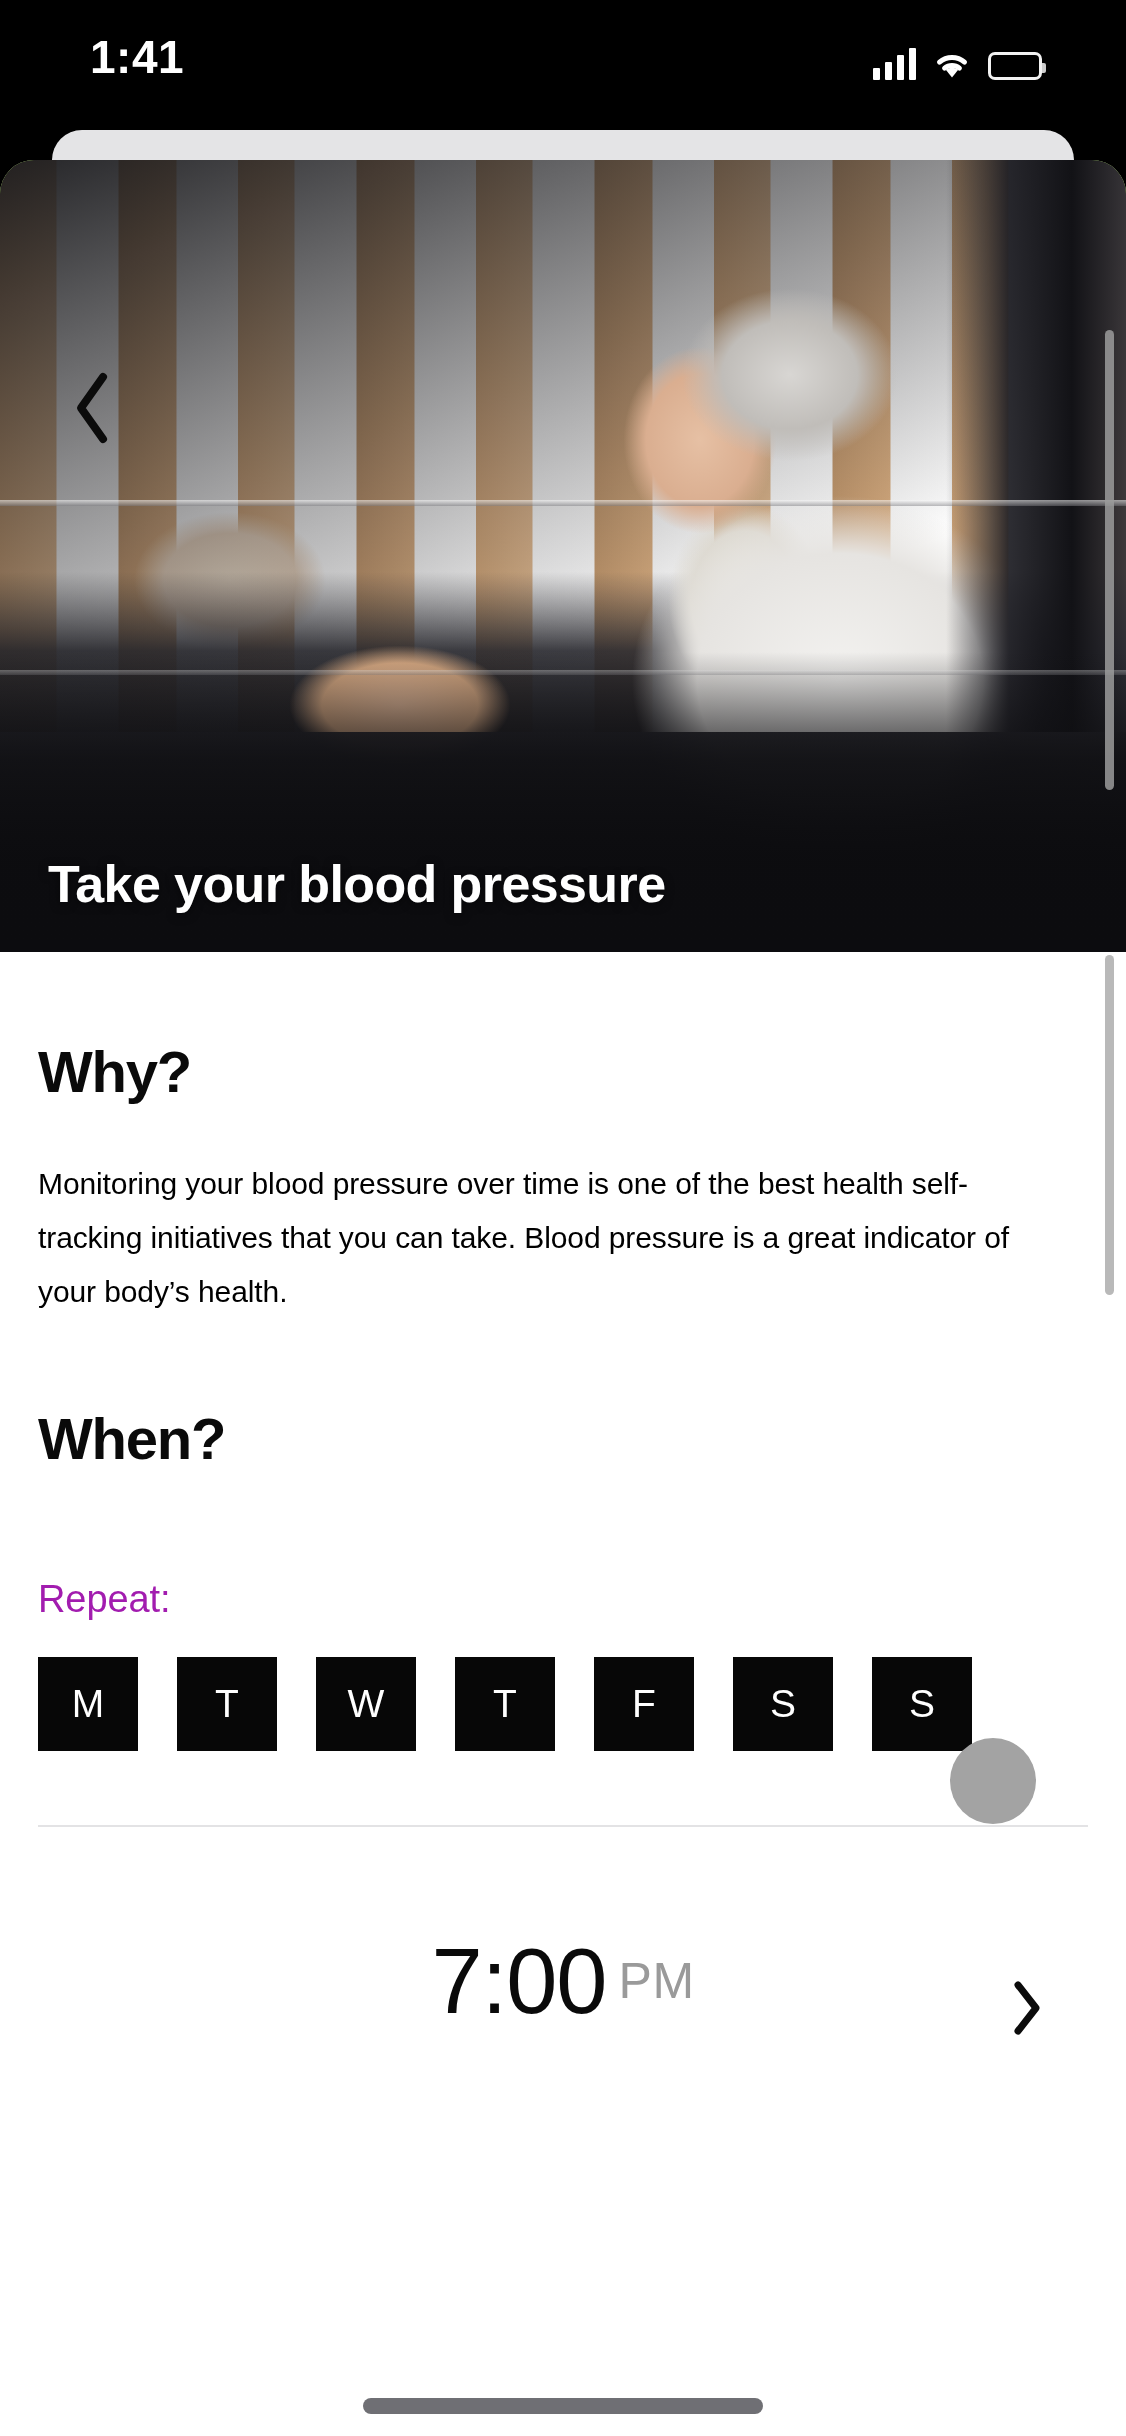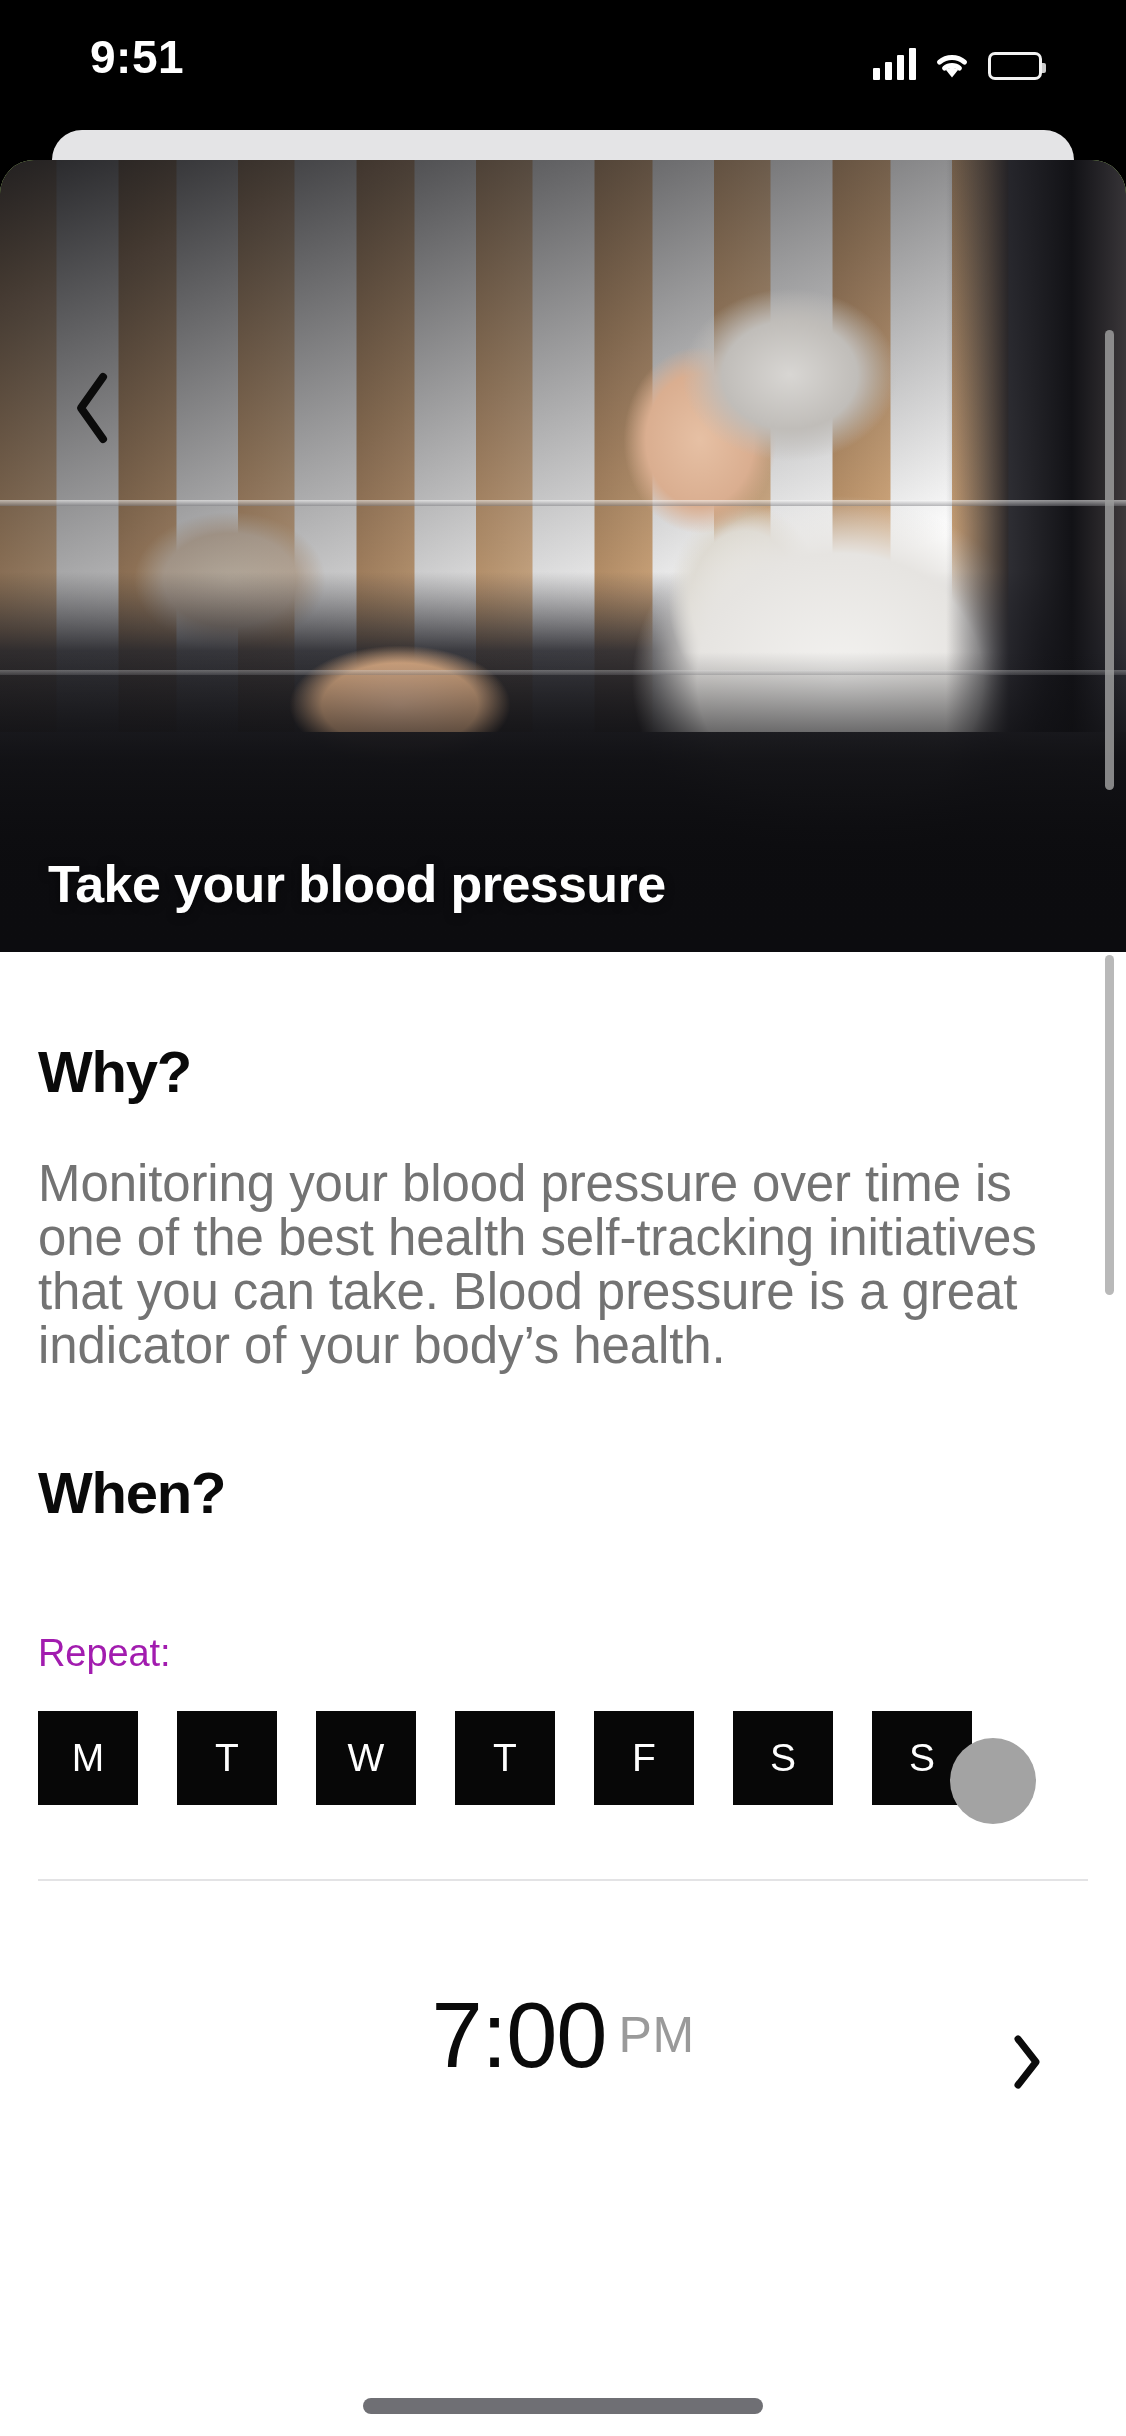--- a/index.html
+++ b/index.html
@@ -206,23 +206,23 @@
     position: relative;
   }
   .section-heading {
     font-size: 58px;
     font-weight: bold;
     color: #0a0a0a;
     letter-spacing: -1.2px;
     margin-top: 86px;
   }
   .body-text {
-    font-size: 51px;
+    font-size: 30px;
     line-height: 54px;
-    color: #737373;
+    color: #000000;
     margin-top: 52px;
     letter-spacing: -0.1px;
     max-width: 1010px;
   }
 
   .gray-dot {
     position: absolute;
     width: 86px;
     height: 86px;
     border-radius: 50%;
@@ -338,21 +338,21 @@
     border-radius: 8px;
     z-index: 70;
   }
 </style>
 </head>
 <body>
 
 <div id="phone">
 
   <div class="status-bar">
-    <div class="status-time">9:51</div>
+    <div class="status-time">1:41</div>
     <div class="status-icons">
       <span class="signal-icon">
         <i></i>
           <i></i>
           <i></i>
           <i></i>
       </span>
       <span class="wifi-icon">
         <svg width="40" height="32" viewBox="0 0 40 32">
           <path d="M20 29.5 L13.8 21.8 a10 10 0 0 1 12.4 0 Z" fill="#ffffff"></path>

